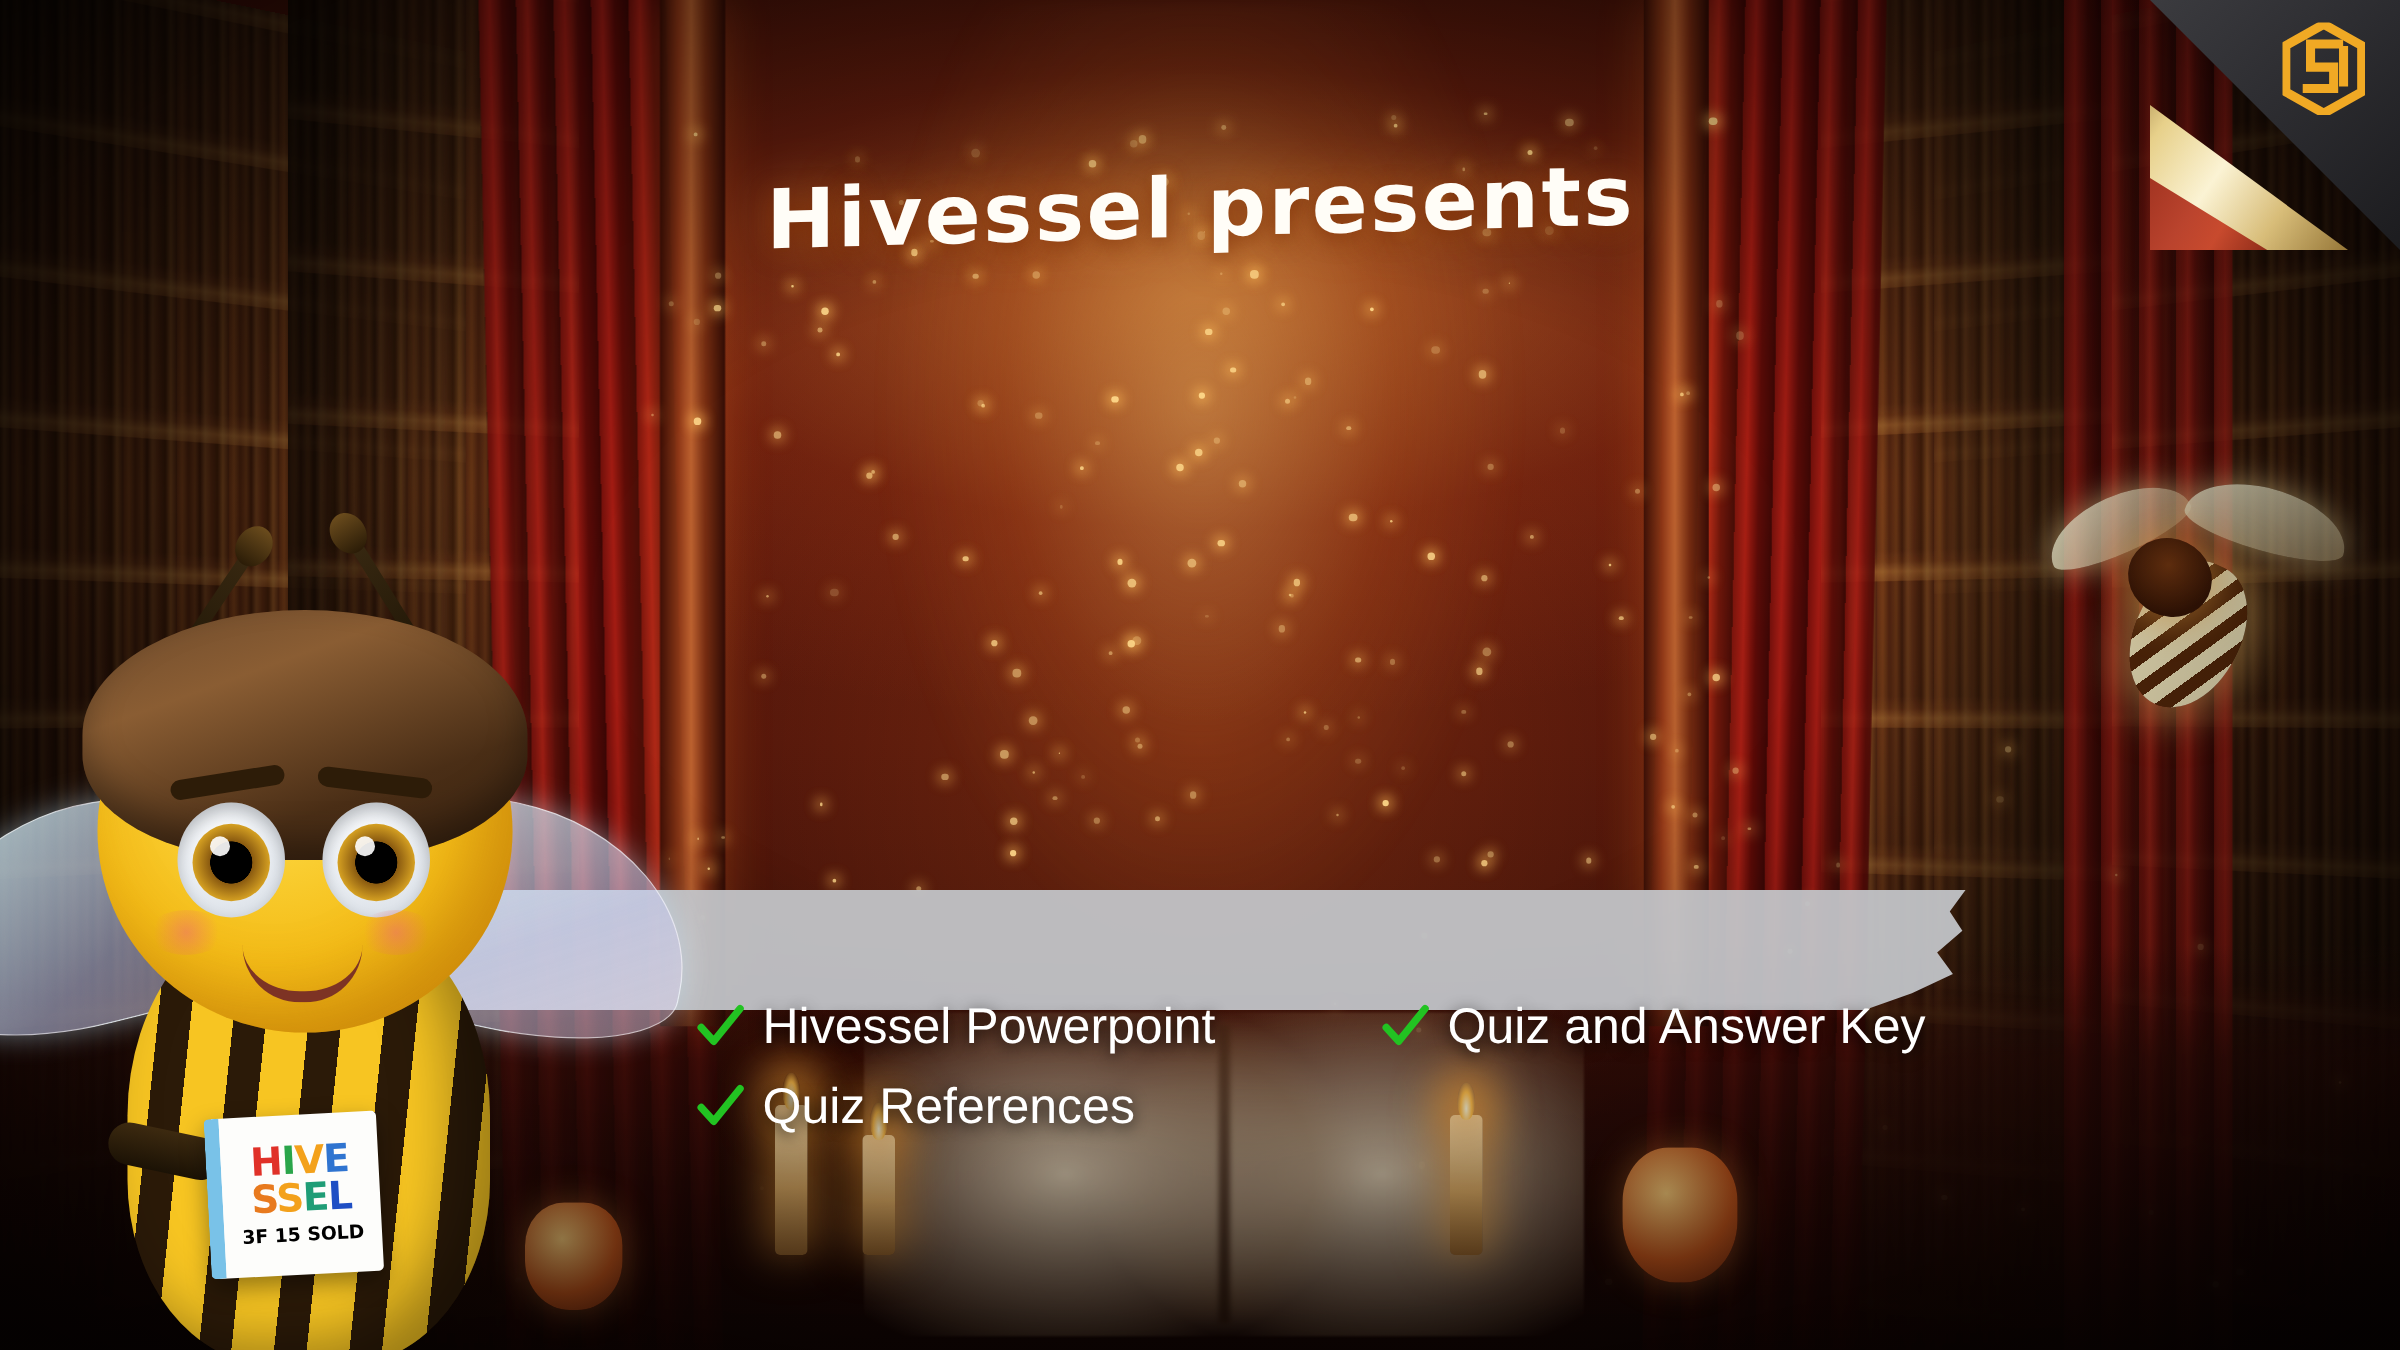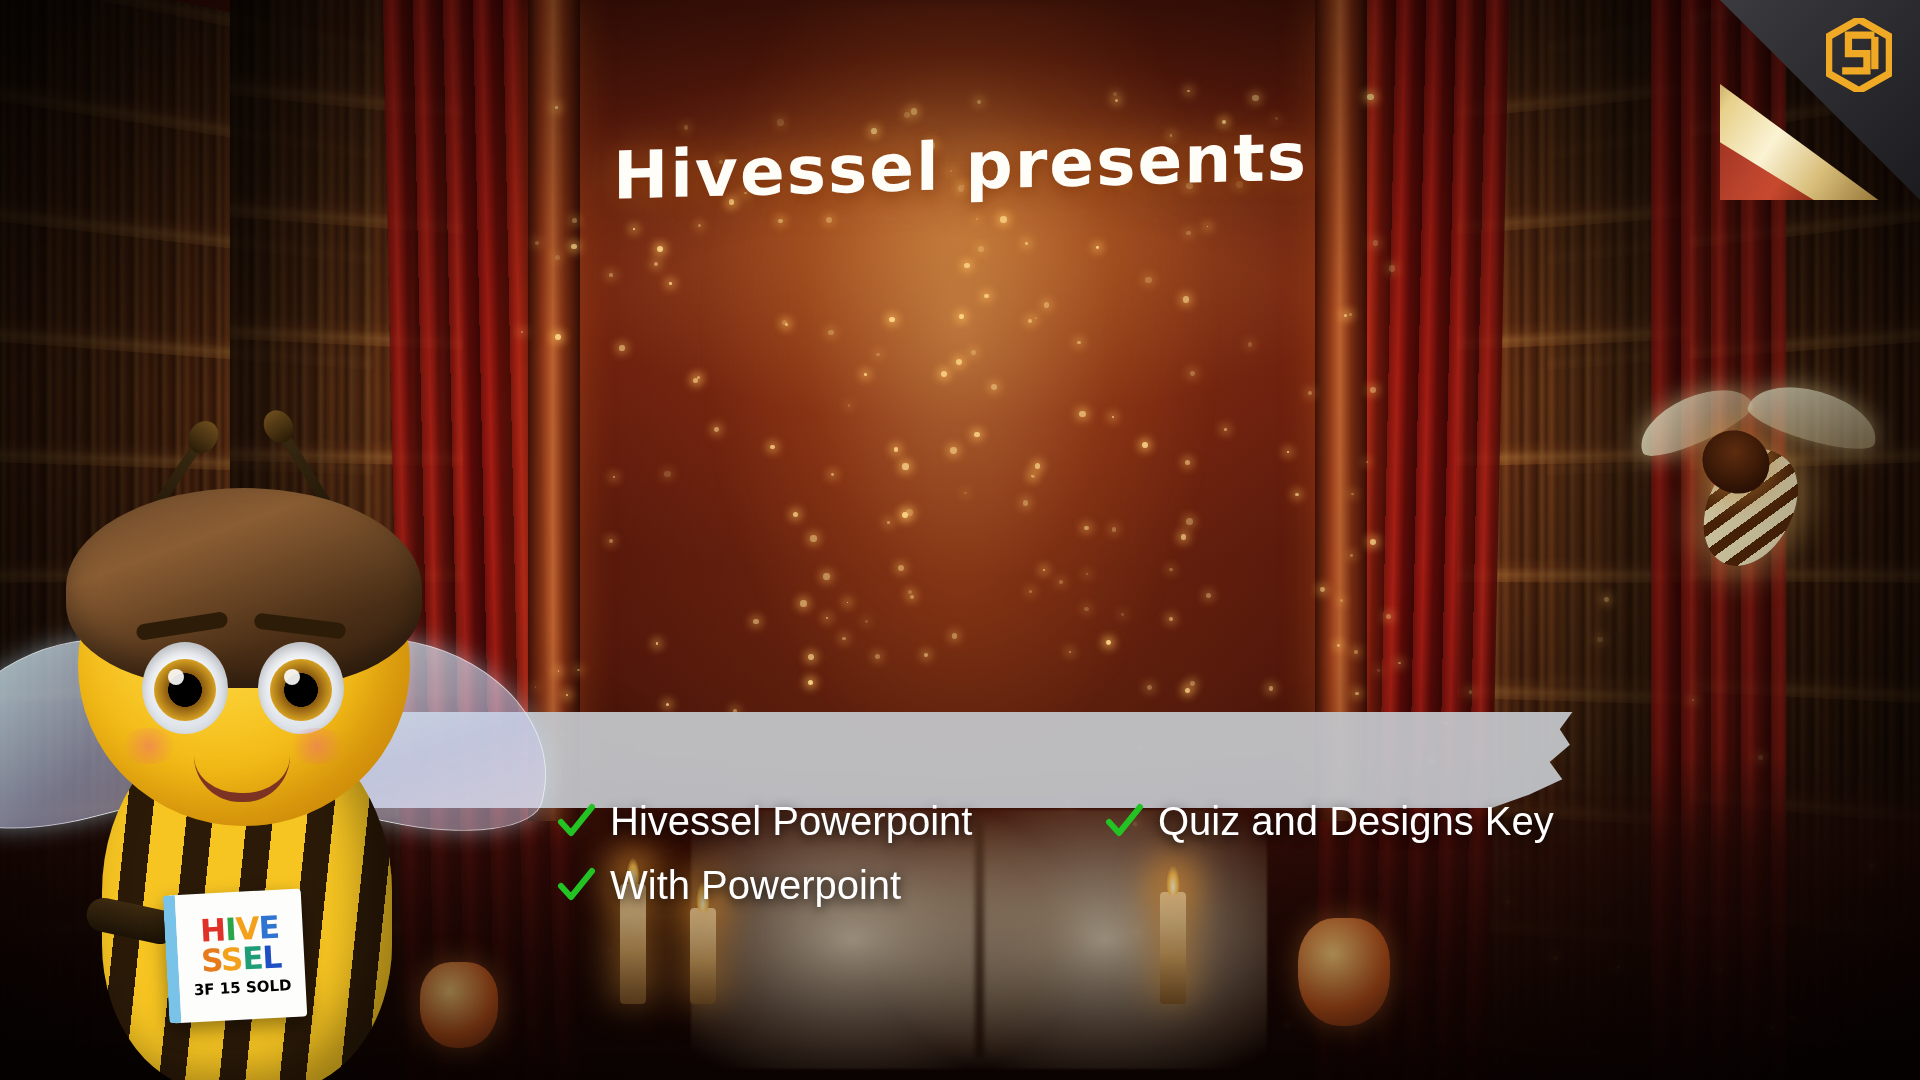--- a/index.html
+++ b/index.html
@@ -620,31 +620,31 @@
     </div>
 
 
 
     <div class="feat">
       <span class="check">
         <svg viewBox="0 0 40 40" width="40" height="40">
             <path d="M5 21 L15 32 L36 6" fill="none" stroke="#22c322" stroke-width="6" stroke-linecap="round" stroke-linejoin="round"></path>
           </svg>
       </span>
-      <span class="lbl">Quiz and Designs Key</span>
+      <span class="lbl">Quiz and Answer Key</span>
     </div>
 
 
     <div class="feat">
       <span class="check">
         <svg viewBox="0 0 40 40" width="40" height="40">
             <path d="M5 21 L15 32 L36 6" fill="none" stroke="#22c322" stroke-width="6" stroke-linecap="round" stroke-linejoin="round"></path>
           </svg>
       </span>
-      <span class="lbl">With Powerpoint</span>
+      <span class="lbl">Quiz References</span>
     </div>
 
   </div>
 
   <div class="mascot">
     <span class="m-wing left"></span>
     <span class="m-wing right"></span>
 
     <span class="m-ant l">
         <span class="bulb"></span>

